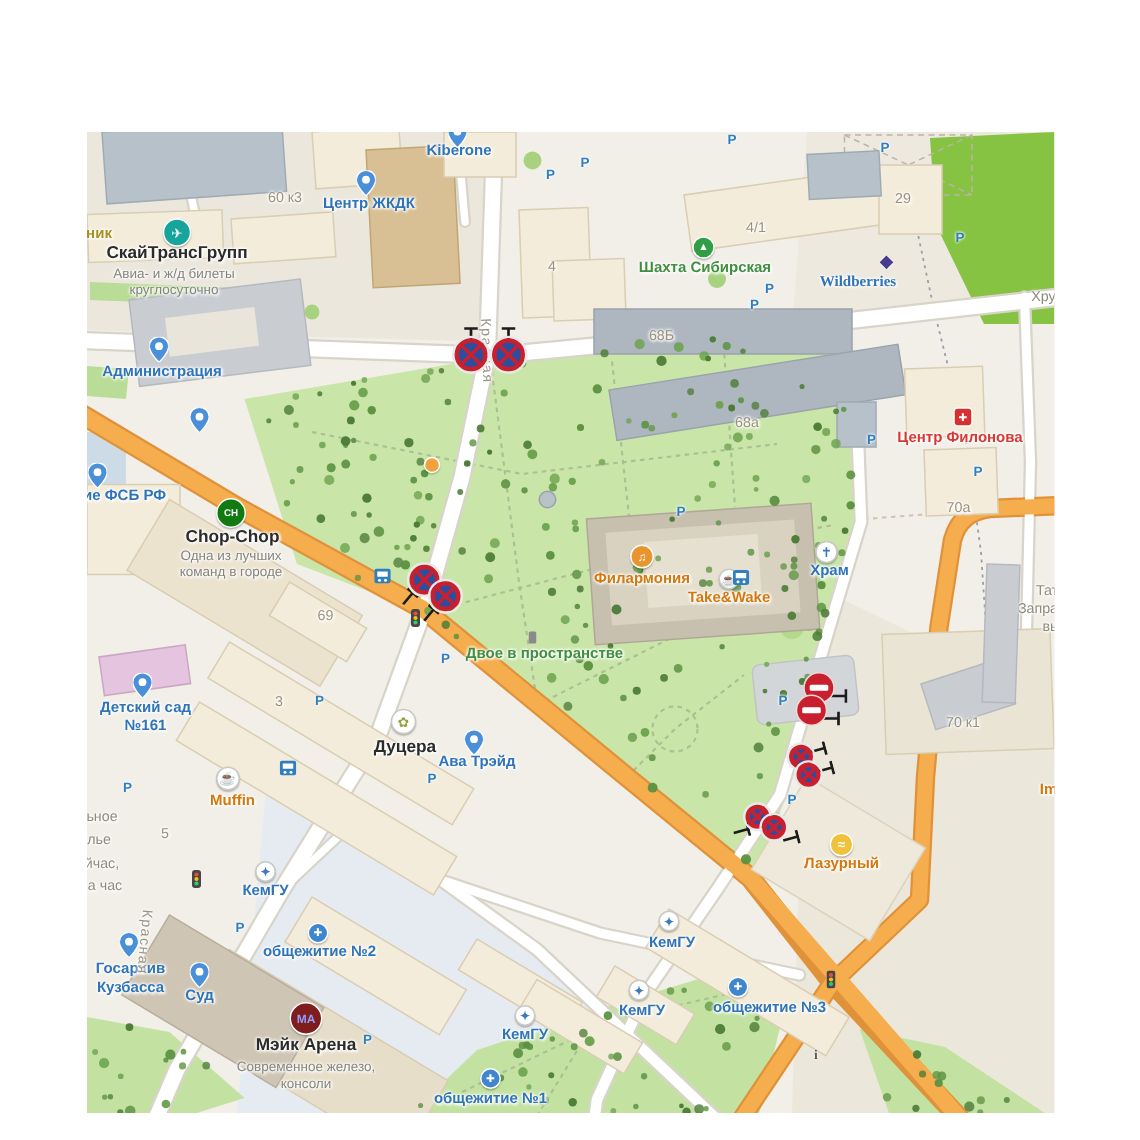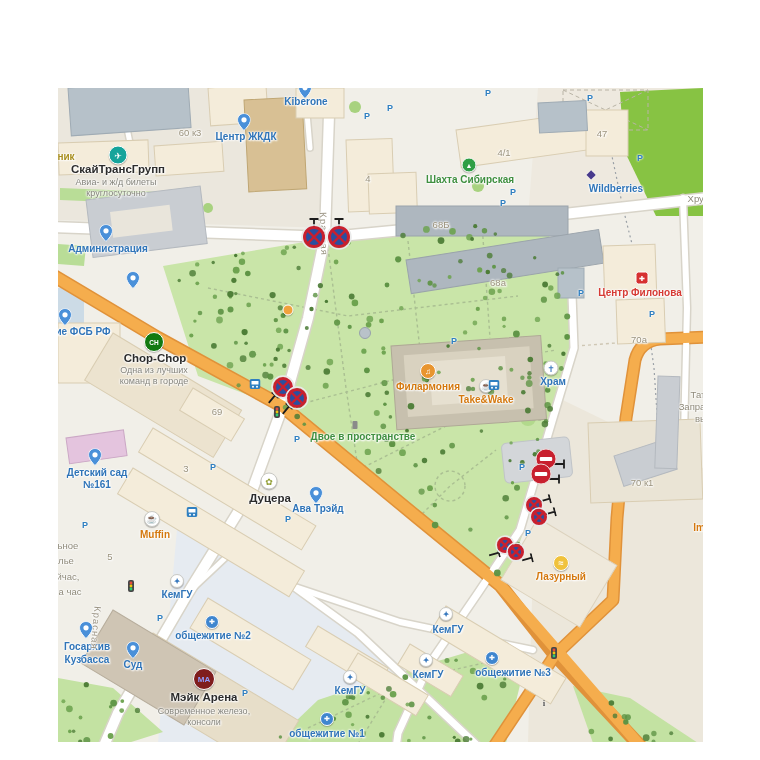--- a/index.html
+++ b/index.html
@@ -416,21 +416,21 @@
         <div class="lbl blue" style="left: 119px; top: 506px;">КемГУ</div>
         <div class="lbl blue" style="left: 292px; top: 602px;">КемГУ</div>
         <div class="lbl blue" style="left: 390px; top: 541px;">КемГУ</div>
         <div class="lbl blue" style="left: 370px; top: 586px;">КемГУ</div>
         <div class="lbl blue" style="left: 155px; top: 547px;">общежитие №2</div>
         <div class="lbl blue" style="left: 269px; top: 645px;">общежитие №1</div>
         <div class="lbl blue" style="left: 455px; top: 584px;">общежитие №3</div>
         <div class="lbl blue" style="left: 29px; top: 558px;">Госархив</div>
         <div class="lbl blue" style="left: 29px; top: 571px;">Кузбасса</div>
         <div class="lbl blue" style="left: 75px; top: 576px;">Суд</div>
-        <div class="lbl blue" style="left: 558px; top: 100px;">Wildberries</div>
+        <div class="lbl blue" style="left: 514px; top: 100px; font-family: Liberation Serif, serif;">Wildberries</div>
         <div class="lbl orange" style="left: 97px; top: 446px;">Muffin</div>
         <div class="lbl orange" style="left: 428px; top: 311px;">Take&amp;Wake</div>
         <div class="lbl orange" style="left: 370px; top: 298px;">Филармония</div>
         <div class="lbl orange" style="left: 503px; top: 488px;">Лазурный</div>
         <div class="lbl orange" style="left: 641px; top: 439px;">Im</div>
         <div class="lbl green" style="left: 412px; top: 91px;">Шахта Сибирская</div>
         <div class="lbl green" style="left: 305px; top: 348px;">Двое в пространстве</div>
         <div class="lbl red" style="left: 582px; top: 204px;">Центр Филонова</div>
         <div class="lbl dark" style="left: 60px; top: 81px;">СкайТрансГрупп</div>
         <div class="lbl dark" style="left: 97px; top: 270px;">Chop-Chop</div>
@@ -438,21 +438,21 @@
         <div class="lbl dark" style="left: 146px; top: 609px;">Мэйк Арена</div>
         <div class="lbl sub" style="left: 58px; top: 94px;">Авиа- и ж/д билеты</div>
         <div class="lbl sub" style="left: 58px; top: 105px;">круглосуточно</div>
         <div class="lbl sub" style="left: 96px; top: 282px;">Одна из лучших</div>
         <div class="lbl sub" style="left: 96px; top: 293px;">команд в городе</div>
         <div class="lbl sub" style="left: 146px; top: 623px;">Современное железо,</div>
         <div class="lbl sub" style="left: 146px; top: 634px;">консоли</div>
         <div class="lbl num" style="left: 132px; top: 44px;">60 к3</div>
         <div class="lbl num" style="left: 310px; top: 90px;">4</div>
         <div class="lbl num" style="left: 446px; top: 64px;">4/1</div>
-        <div class="lbl num" style="left: 544px; top: 45px;">47</div>
+        <div class="lbl num" style="left: 544px; top: 45px;">29</div>
         <div class="lbl num" style="left: 383px; top: 136px;">68Б</div>
         <div class="lbl num" style="left: 440px; top: 194px;">68а</div>
         <div class="lbl num" style="left: 581px; top: 251px;">70а</div>
         <div class="lbl num" style="left: 584px; top: 394px;">70 к1</div>
         <div class="lbl num" style="left: 159px; top: 323px;">69</div>
         <div class="lbl num" style="left: 128px; top: 380px;">3</div>
         <div class="lbl num" style="left: 52px; top: 468px;">5</div>
         <div class="lbl gray" style="left: 640px; top: 110px;">Хрус</div>
         <div class="lbl gray" style="left: 640px; top: 306px;">Тат</div>
         <div class="lbl gray" style="left: 634px; top: 318px;">Запра</div>

